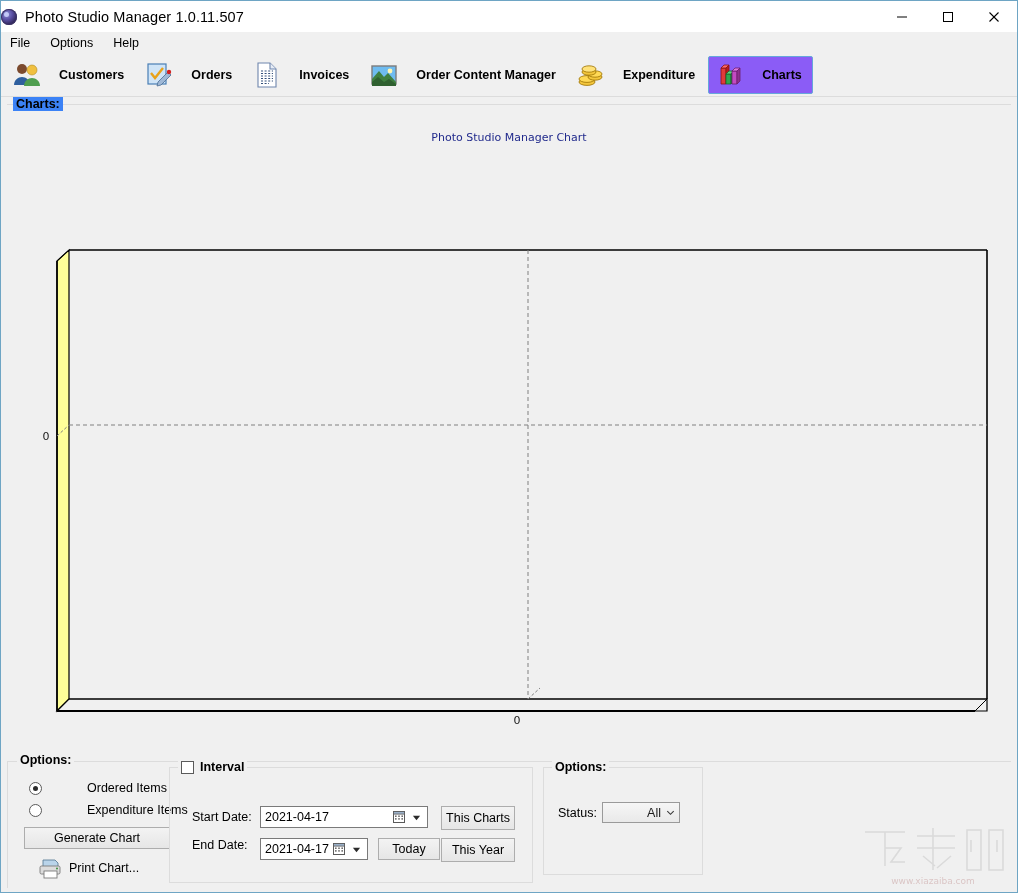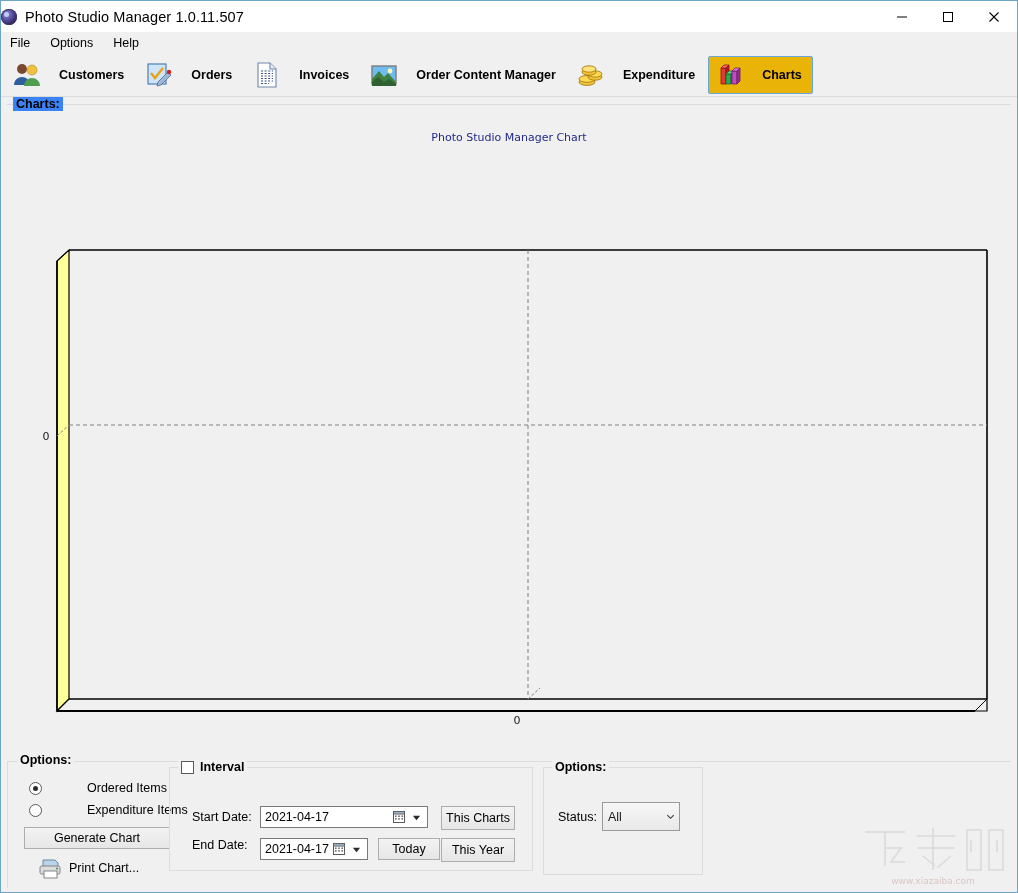--- a/index.html
+++ b/index.html
@@ -92,21 +92,21 @@
     border: 1px solid transparent;
     border-radius: 2px;
     font-size: 12.5px;
     font-weight: bold;
     color: #000;
     white-space: nowrap;
     cursor: default;
     gap: 10px;
   }
   .tb-btn.selected {
-    background: #eab308;
+    background: #8b5cf6;
     border: 1px solid #66a7db;
   }
   .tb-ico {
     width: 30px; height: 30px;
     margin-right: 7px;
     flex: 0 0 auto;
     position: relative;
   }
   .tb-ico svg { display:block; width:30px; height:30px; }
 
@@ -191,21 +191,21 @@
     cursor: default;
     font-family: "Liberation Sans", sans-serif;
   }
 
   .printer-row { display: flex; align-items: center; font-size: 12.5px; color: #000; }
 
   
   .interval-fs {
     position: absolute;
     left: 162px; top: 14px;
-    width: 364px; height: 104px;
+    width: 364px; height: 116px;
     border: 1px solid #dcdcdc;
   }
   .cb-row {
     position: absolute; left: 8px; top: -8px;
     display: flex; align-items: center;
     background: #f0f0f0; padding: 0 3px;
     font-size: 12.5px; font-weight: bold; color: #000;
   }
   .checkbox {
     width: 13px; height: 13px;
@@ -234,24 +234,25 @@
     border: 1px solid #dcdcdc;
   }
   .sfs-label {
     position: absolute; left: 8px; top: -8px;
     background: #f0f0f0; padding: 0 3px;
     font-size: 12.5px; font-weight: bold; color: #000;
   }
   .combo {
     border: 1px solid #9a9a9a;
     background: linear-gradient(#f6f6f6, #e9e9e9);
-    height: 29px;
+    height: 21px;
     display: flex; align-items: center;
     font-size: 12.5px; color: #1a1a1a;
     padding-left: 5px;
+    text-align: right;
   }
   .combo .cval { flex: 1 1 auto; }
   .combo .carrow { width: 18px; display:flex; align-items:center; justify-content:center; }
 
   
   .watermark {
     position: absolute;
     right: 8px; bottom: 4px;
     width: 150px; height: 66px;
     opacity: .55;

